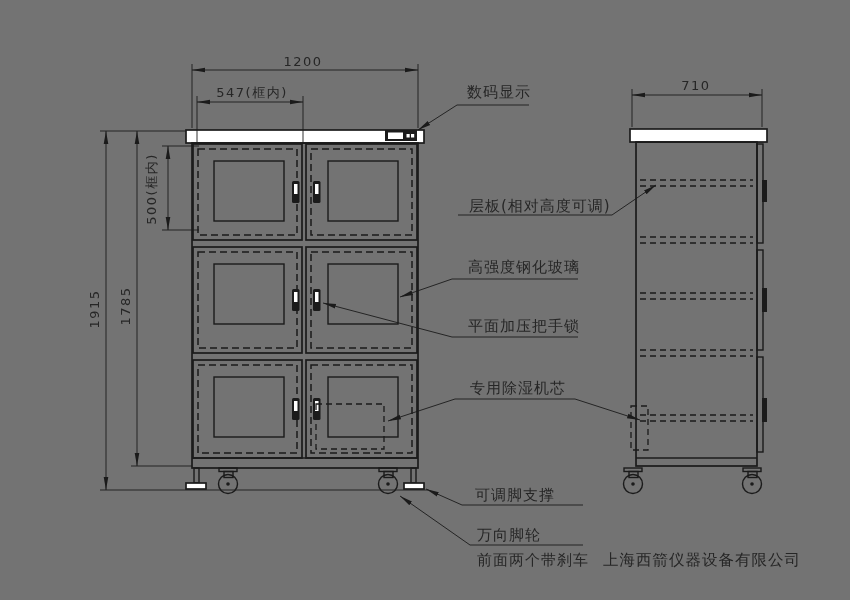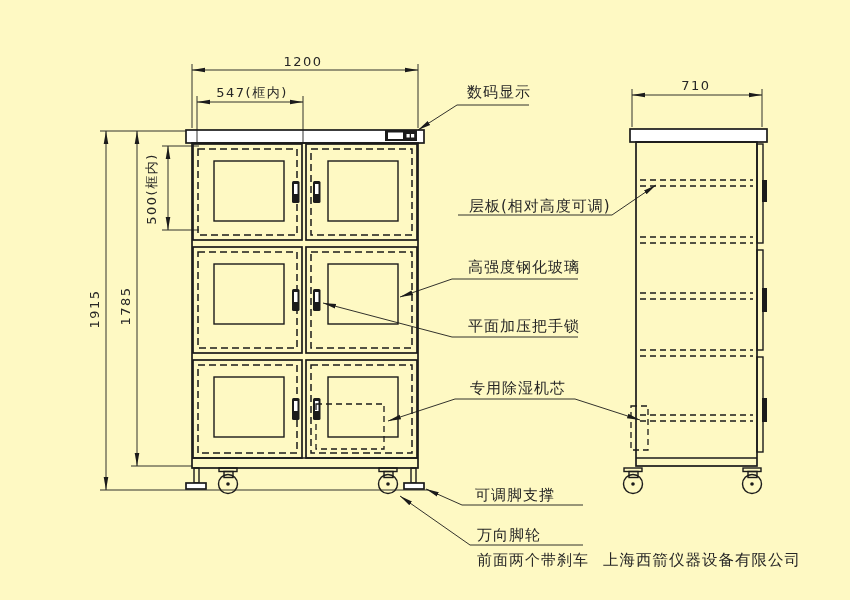--- a/index.html
+++ b/index.html
@@ -1,16 +1,16 @@
 <!DOCTYPE html>
 <html><head>
 <meta charset="utf-8">
 <style>
   html,body{margin:0;padding:0;background:#ffffff;}
-  .stage{width:850px;height:600px;background:#fef9c3;position:relative;overflow:hidden;}
+  .stage{width:850px;height:600px;background:#737373;position:relative;overflow:hidden;}
   svg{display:block;}
   .ol   {stroke:#1b1b1b;fill:none;stroke-width:1.7;}
   .olw  {stroke:#1b1b1b;fill:#ffffff;stroke-width:1.7;}
   .ol2  {stroke:#1b1b1b;fill:none;stroke-width:1.4;}
   .seal {stroke:#1b1b1b;fill:none;stroke-width:1.5;stroke-dasharray:7 4;}
   .hid  {stroke:#1b1b1b;fill:none;stroke-width:1.3;stroke-dasharray:6 4;}
   .thin {stroke:#1b1b1b;fill:none;stroke-width:0.9;}
   .blk  {fill:#1b1b1b;stroke:none;}
   text{fill:#262626;font-family:"DejaVu Sans","Liberation Sans",sans-serif;}
   .dim {font-size:13px;letter-spacing:1.5px;}

